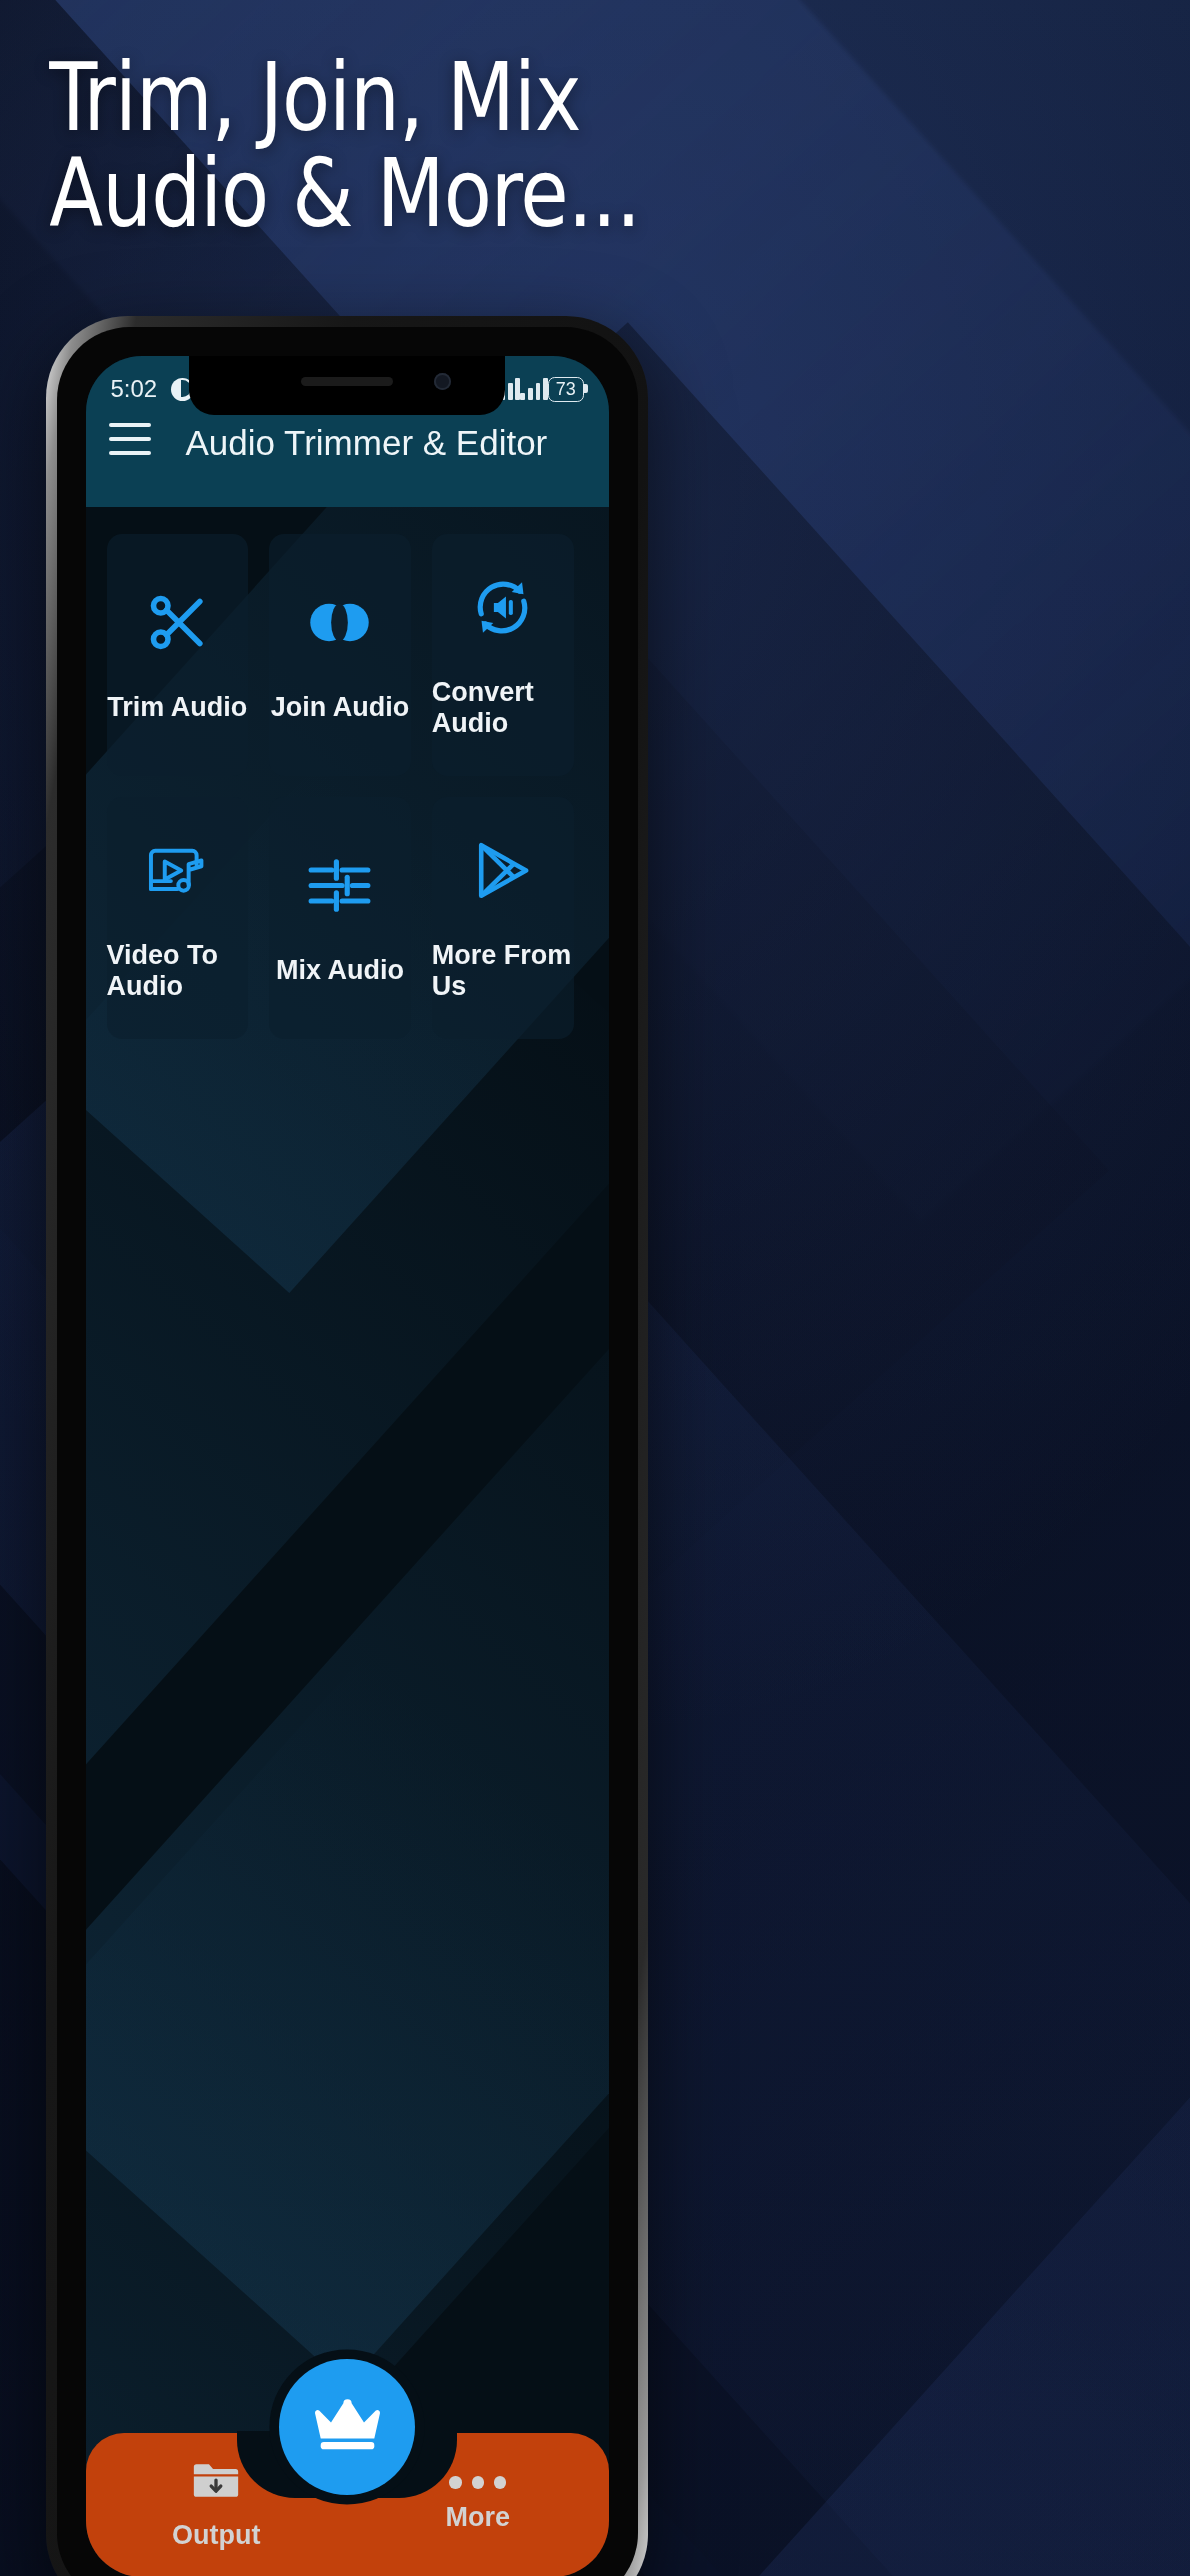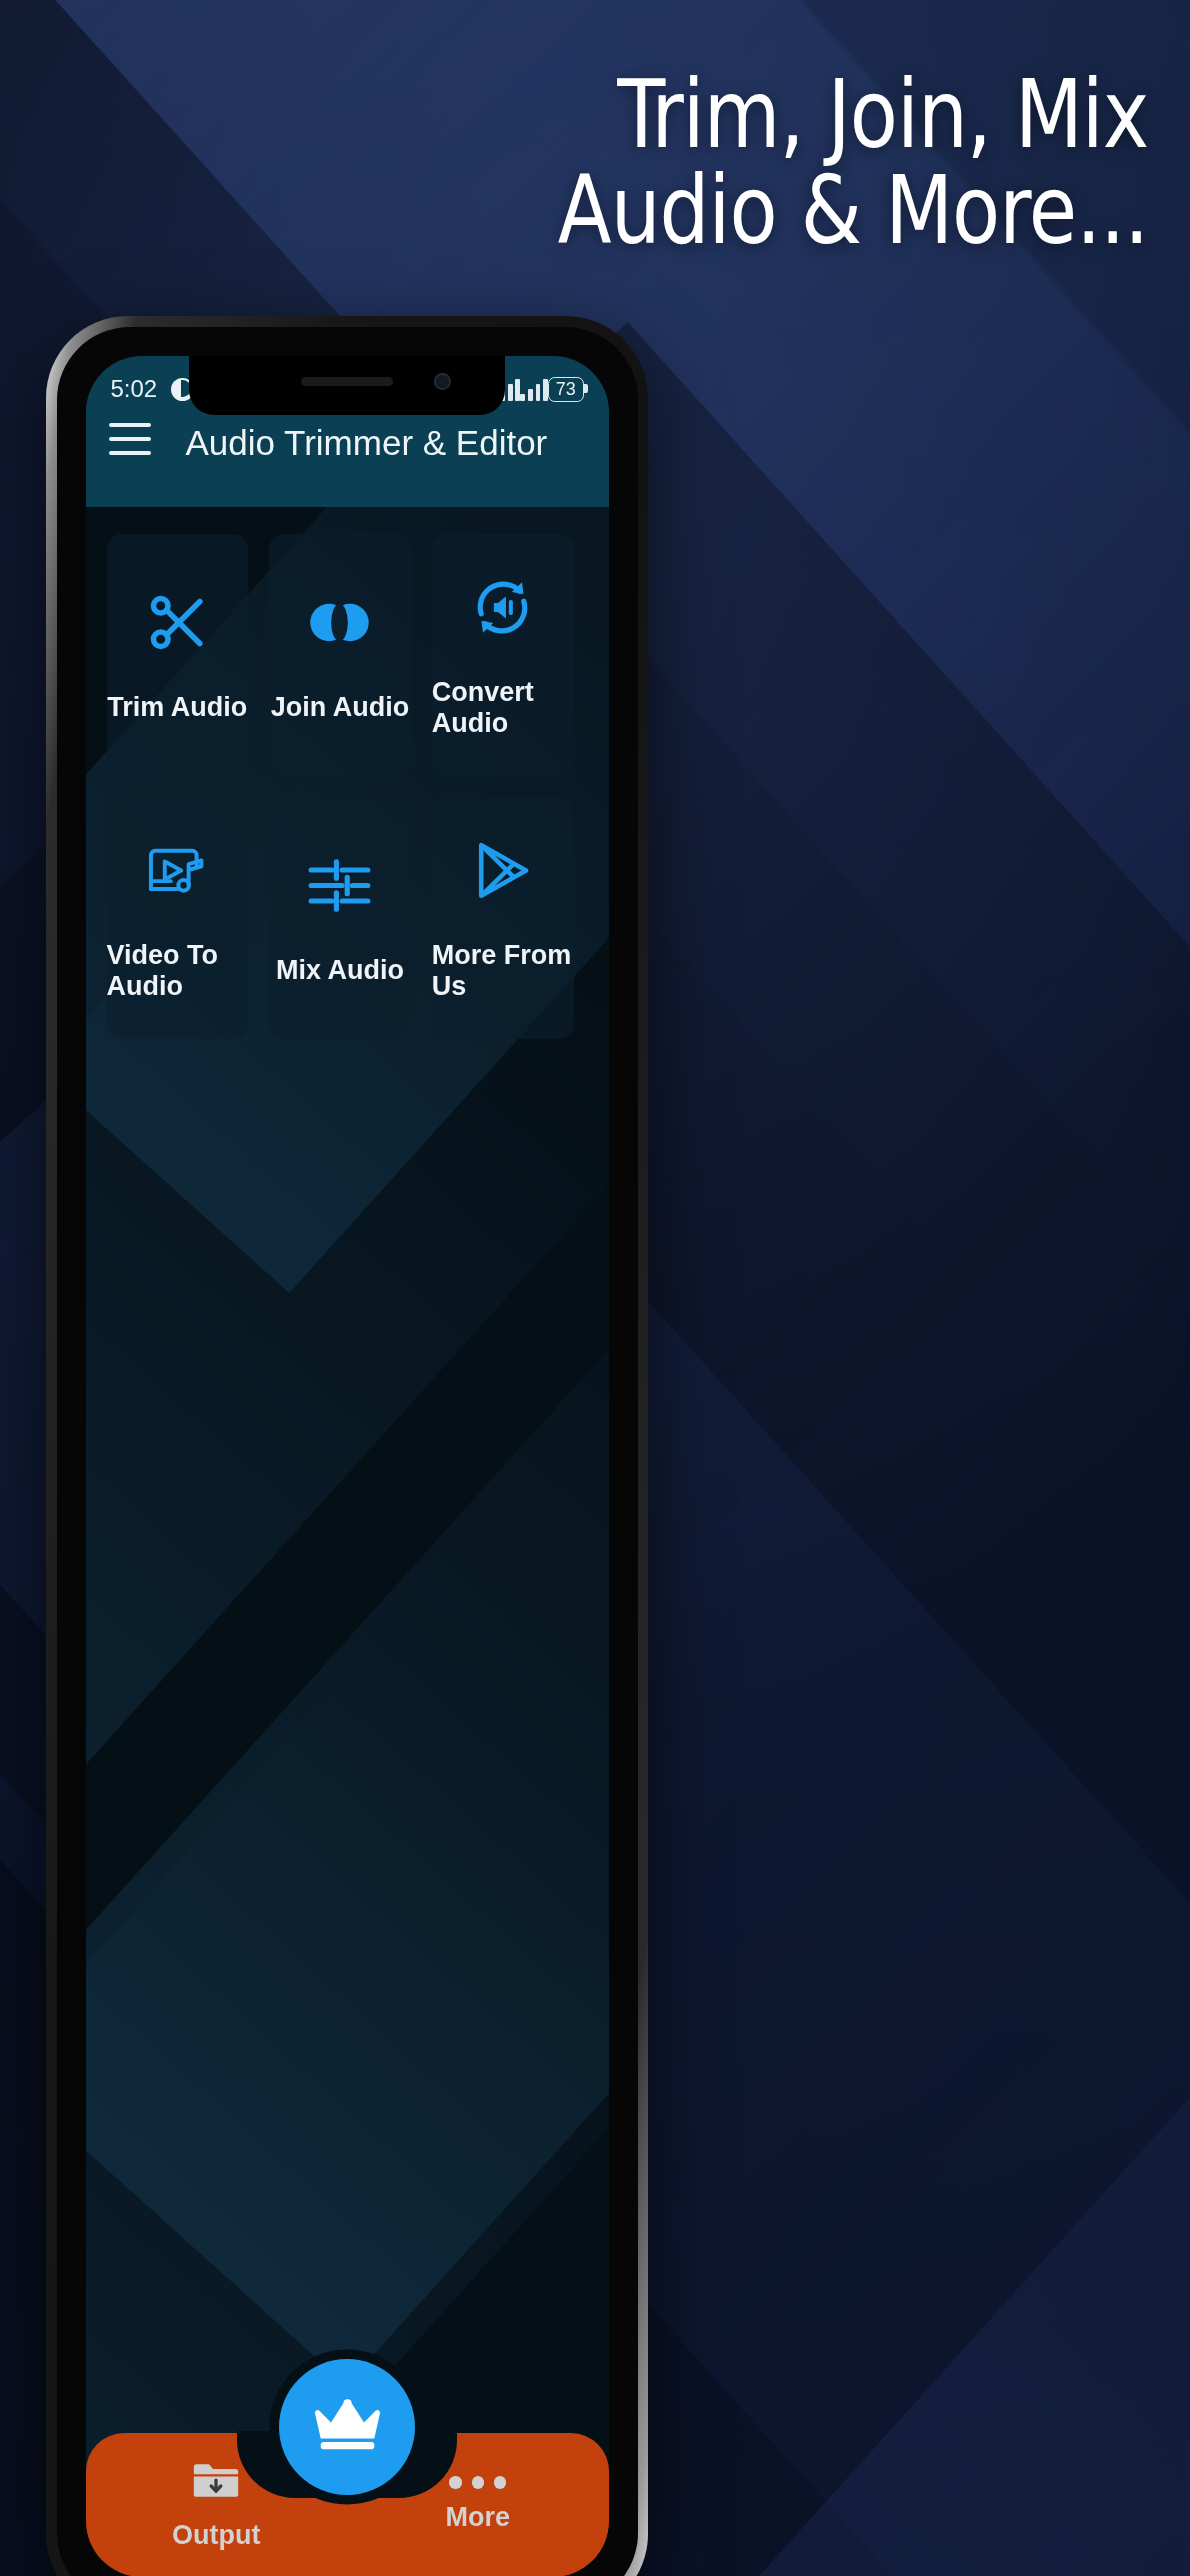--- a/index.html
+++ b/index.html
@@ -28,24 +28,24 @@
   .band5{width:2300px;height:498px;left:-1054px;top:2089px;
      background:linear-gradient(90deg,rgba(5,9,20,.80),rgba(10,16,34,.20));
      transform:rotate(48deg);}
   .band6{width:2300px;height:403px;left:249px;top:1965px;
      background:linear-gradient(90deg,rgba(40,60,118,.30),rgba(12,20,42,.02));
      transform:rotate(-48deg);}
   .vig{position:absolute;inset:0;background:
     radial-gradient(120% 80% at 50% 18%,rgba(70,100,175,.22),rgba(0,0,0,0) 62%);}
 
   
-  #headline{position:absolute;left:0;right:0;top:50px;text-align:right;
+  #headline{position:absolute;left:8px;right:0;top:50px;text-align:left;
     color:#ffffff;font-size:94px;line-height:1.02;font-weight:400;
     letter-spacing:-1px;text-shadow:0 2.9px 15.3px rgba(0,0,0,.45);
-    font-family:"DejaVu Sans Condensed","Liberation Sans",sans-serif;margin-top:17px;}
+    font-family:"DejaVu Sans Condensed","Liberation Sans",sans-serif;}
   #headline .l{display:block;transform:scaleX(.93);}
 
   
   #phone{position:absolute;left:46px;top:316px;width:602px;height:2300px;
      border-radius:82px;
      background:linear-gradient(100deg,#ececec 0%,#8d8d8d 3%,#2c2c2c 9%,#171717 30%,
                 #121212 62%,#2a2a2a 88%,#9a9a9a 97%,#dedede 100%);
      box-shadow:0 23px 77px rgba(0,0,0,.60);}
   #phone-inner{position:absolute;left:10.5px;top:10.5px;right:10.5px;bottom:10.5px;
      border-radius:73px;background:#060606;}
@@ -64,21 +64,21 @@
   #statusbar{position:relative;height:67px;background:#0b4054;
      display:flex;align-items:center;justify-content:space-between;
      padding:0 25px;color:#e9f2f6;font-size:24px;z-index:3;}
   #notch{position:absolute;left:50%;transform:translateX(-50%);top:0;
      width:316px;height:59px;background:#000;border-radius:0 0 25px 25px;z-index:4;}
   #notch .speaker{position:absolute;left:50%;transform:translateX(-50%);top:21px;
      width:92px;height:9.6px;border-radius:5.8px;background:#1b1b1b;}
   #notch .cam{position:absolute;right:54px;top:17px;width:17px;height:17px;
      border-radius:50%;background:#131822;box-shadow:inset 0 0 0 1.9px #232a36;}
   .sb-left{display:flex;align-items:center;gap:13.4px;}
-  .sb-right{display:flex;align-items:center;gap:0;}
+  .sb-right{display:flex;gap:0;}
   .alarm{width:23px;height:23px;border-radius:50%;background:#e9f2f6;position:relative;}
   .alarm:after{content:"";position:absolute;left:10.5px;top:2.9px;width:9.6px;height:17px;
      border-radius:0 8.6px 8.6px 0;background:#0b4054;}
   .lte{font-size:14.4px;letter-spacing:0.5px;opacity:.95;}
   .bars{display:flex;align-items:flex-end;gap:2.9px;height:23px;}
   .bars i{display:block;width:4.8px;background:#dfeaf0;border-radius:1px;}
   .bars i:nth-child(1){height:6.7px;}
   .bars i:nth-child(2){height:11.5px;}
   .bars i:nth-child(3){height:16.3px;}
   .bars i:nth-child(4){height:22px;}

